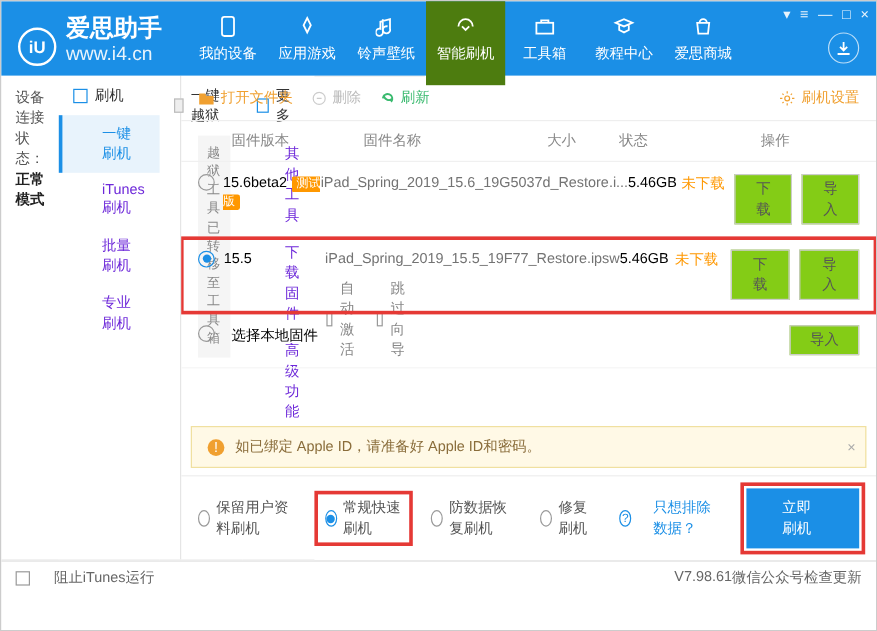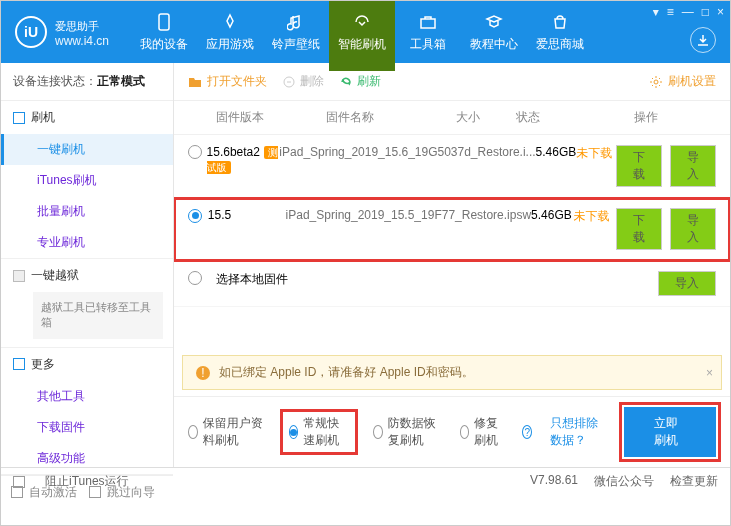--- a/index.html
+++ b/index.html
@@ -1,32 +1,32 @@
 <!DOCTYPE html>
 <html><head>
 <meta charset="utf-8">
 <style>
 *{margin:0;padding:0;box-sizing:border-box;font-family:"Microsoft YaHei",Arial,sans-serif;font-size:12px}
 body{background:#fff;width:731px;height:526px;overflow:hidden;border:1px solid #ccc}
 .header{background:#1b8fe6;height:62px;display:flex;align-items:center;color:#fff;position:relative}
 .logo-area{display:flex;align-items:flex-end;padding:0 14px;gap:8px}
 .logo-circle{width:32px;height:32px;border:2px solid #fff;border-radius:50%;display:flex;align-items:center;justify-content:center;font-weight:bold;font-size:14px}
 .logo-text{display:flex;flex-direction:column}
-.logo-text .cn{font-size:11px;font-weight:normal}
-.logo-text .url{font-size:12px;opacity:.9}
+.logo-text .cn{font-size:20px;font-weight:bold}
+.logo-text .url{font-size:16px;opacity:.9}
 .nav{display:flex;height:78px;margin-left:8px}
 .nav-item{width:66px;display:flex;flex-direction:column;align-items:center;justify-content:center;gap:4px;cursor:pointer}
 .nav-item.active{background:#4d7c0f}
 .nav-icon{width:20px;height:20px;display:flex;align-items:center;justify-content:center}
 .nav-label{font-size:12px}
 .win-controls{position:absolute;top:4px;right:6px;display:flex;gap:8px;font-size:11px}
 .win-controls span{cursor:pointer;opacity:.9}
 .dl-circle{position:absolute;right:14px;bottom:10px;width:26px;height:26px;border:1.5px solid rgba(255,255,255,.7);border-radius:50%;display:flex;align-items:center;justify-content:center}
 .body{display:flex;height:404px}
-.sidebar{width:173px;border-right:1px solid #e5e5e5;display:flex;flex-direction:column}
+.sidebar{width:150px;border-right:1px solid #e5e5e5;display:flex;flex-direction:row}
 .status-bar{padding:10px 12px;border-bottom:1px solid #eee;font-size:12px;color:#555}
 .status-bar b{color:#222}
 .group{border-bottom:1px solid #f0f0f0}
 .group-head{display:flex;align-items:center;gap:6px;padding:8px 12px;color:#333;cursor:pointer}
 .group-head .sq{width:12px;height:12px;border:1.5px solid #1b8fe6;display:inline-block}
 .group-head.gray .sq{border-color:#bbb;background:#eee}
 .sub-item{padding:7px 12px 7px 36px;color:#6d28d9;cursor:pointer}
 .sub-item.active{background:#e8f3fc;color:#1b8fe6;border-left:3px solid #1b8fe6;padding-left:33px}
 .migrate-box{margin:0 10px 8px 32px;background:#f5f5f5;padding:8px;color:#888;font-size:11px;line-height:1.4}
 .spacer{flex:1}
@@ -56,21 +56,21 @@
 .ops{display:flex;gap:8px;justify-content:flex-end}
 .info-banner{margin:6px 8px;background:#fff9e6;border:1px solid #f0e0a0;padding:8px 12px;display:flex;align-items:center;gap:8px;color:#8a6d3b;position:relative}
 .info-banner .x{position:absolute;right:8px;color:#aaa;cursor:pointer}
 .mode-row{display:flex;align-items:center;padding:10px 14px;gap:18px;border-top:1px solid #eee}
 .mode{display:flex;align-items:center;gap:5px;color:#555;cursor:pointer}
 .mode.highlight{outline:3px solid #e53935;padding:3px 6px}
 .link{color:#1b8fe6;cursor:pointer}
 .qicon{width:14px;height:14px;border:1px solid #1b8fe6;border-radius:50%;color:#1b8fe6;display:inline-flex;align-items:center;justify-content:center;font-size:10px}
 .run-btn{background:#1b8fe6;color:#fff;padding:8px 30px;cursor:pointer;outline:3px solid #e53935;outline-offset:2px;margin-left:auto}
 .footer{height:28px;border-top:1px solid #ddd;display:flex;align-items:center;padding:0 12px;color:#666;gap:20px}
-.footer .right{margin-left:auto;display:flex;gap:16px}
+.footer .right{margin-left:auto;display:flex;}
 .chk{width:12px;height:12px;border:1px solid #999;display:inline-block}
 svg{display:block}
 </style>
 </head>
 <body>
 
 <div class="header">
   <div class="logo-area">
     <div class="logo-circle">iU</div>
     <div class="logo-text">

